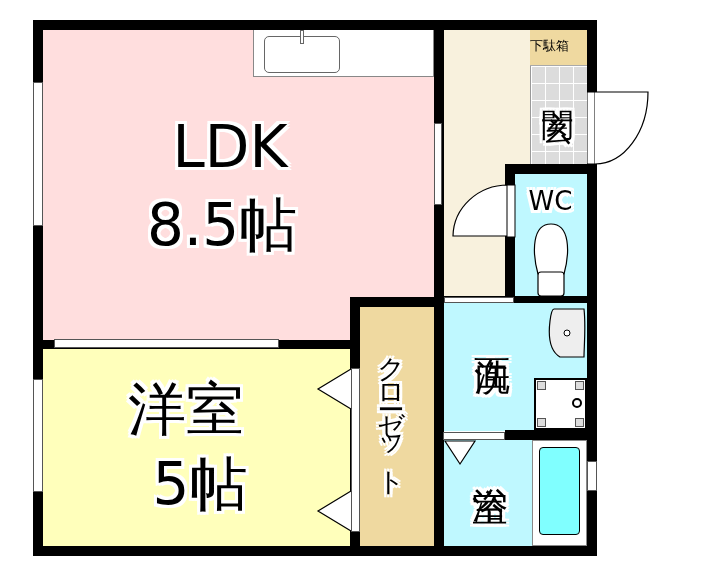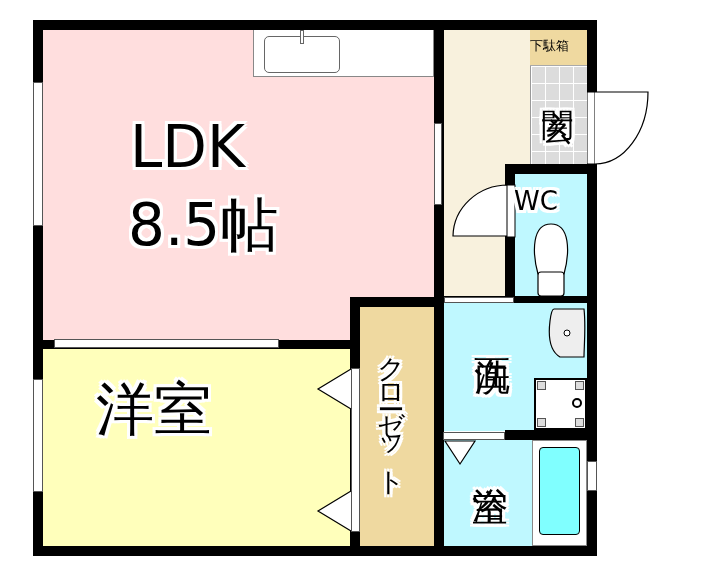--- a/index.html
+++ b/index.html
@@ -1,19 +1,19 @@
 <!DOCTYPE html>
 <html><head>
 <meta charset="utf-8">
 <style>
   html,body{margin:0;padding:0;background:#fff;}
   body{width:701px;height:575px;position:relative;overflow:hidden;font-family:"DejaVu Sans","Liberation Sans",sans-serif;}
   .abs{position:absolute;box-sizing:border-box;}
   .wall{background:#000;}
-  .label{position:absolute;color:#000;line-height:1;
+  .label{position:absolute;color:#000;text-align:center;line-height:1;
     text-shadow:-3px -3px 0 #fff,3px -3px 0 #fff,-3px 3px 0 #fff,3px 3px 0 #fff,0 3px 0 #fff,0 -3px 0 #fff,3px 0 0 #fff,-3px 0 0 #fff;}
   .win{background:#fff;border:1px solid #555;}
   .vtext{writing-mode:vertical-rl;text-orientation:upright;}
 </style>
 </head>
 <body>
 
 <div class="abs" style="left:0;top:0;width:701px;height:575px;">
 
   <div class="abs" style="left:43px;top:30px;width:392px;height:312px;background:#ffdede;"></div>
@@ -89,21 +89,22 @@
     <div class="abs" style="left:36px;top:18px;width:10px;height:10px;border:2px solid #000;border-radius:50%;"></div>
   </div>
 
   <div class="abs" style="left:532px;top:440px;width:55px;height:106px;background:#fff;border:1px solid #888;"></div>
   <div class="abs" style="left:539px;top:447px;width:41px;height:88px;background:#80ffff;border:1px solid #000;border-radius:4px;"></div>
 
   <div class="abs" style="left:515px;top:300px;width:72px;height:0;border-top:2px dotted #000;"></div>
   <div class="abs" style="left:441px;top:205px;width:0;height:82px;border-left:1px dotted #000;"></div>
 
   <div class="label" style="left:130px;top:118px;width:200px;font-size:58px;">LDK</div>
-  <div class="label" style="left:128px;top:196px;width:200px;font-size:58px;">8.5帖</div>
+  <div class="label" style="left:122px;top:196px;width:200px;font-size:58px;">8.5帖</div>
   <div class="label" style="left:96px;top:380px;width:180px;font-size:58px;">洋室</div>
+  <div class="label" style="left:110px;top:455px;width:180px;font-size:58px;">5帖</div>
   <div class="label vtext" style="left:378px;top:338px;font-size:27px;letter-spacing:-2px;">クローゼット</div>
   <div class="abs" style="left:530px;top:37px;width:57px;font-size:13px;text-align:left;">下駄箱</div>
   <div class="label vtext" style="left:542px;top:85px;font-size:32px;">玄関</div>
   <div class="label" style="left:514px;top:188px;width:73px;font-size:26px;">WC</div>
   <div class="label vtext" style="left:474px;top:330px;font-size:36px;">洗面</div>
   <div class="label vtext" style="left:472px;top:459px;font-size:36px;">浴室</div>
 </div>
 
 </body></html>

